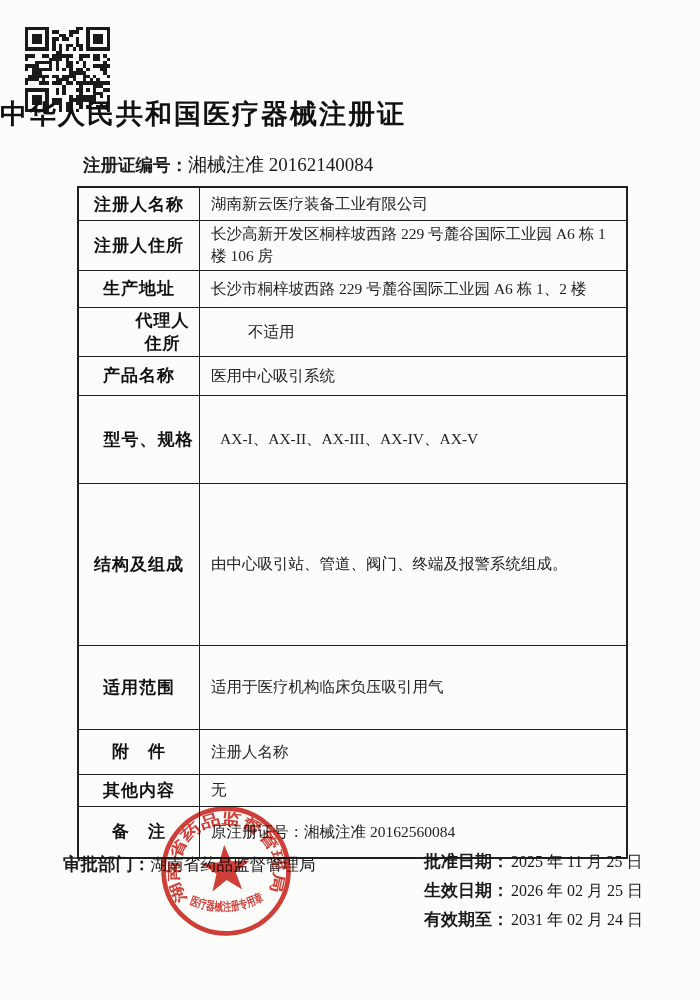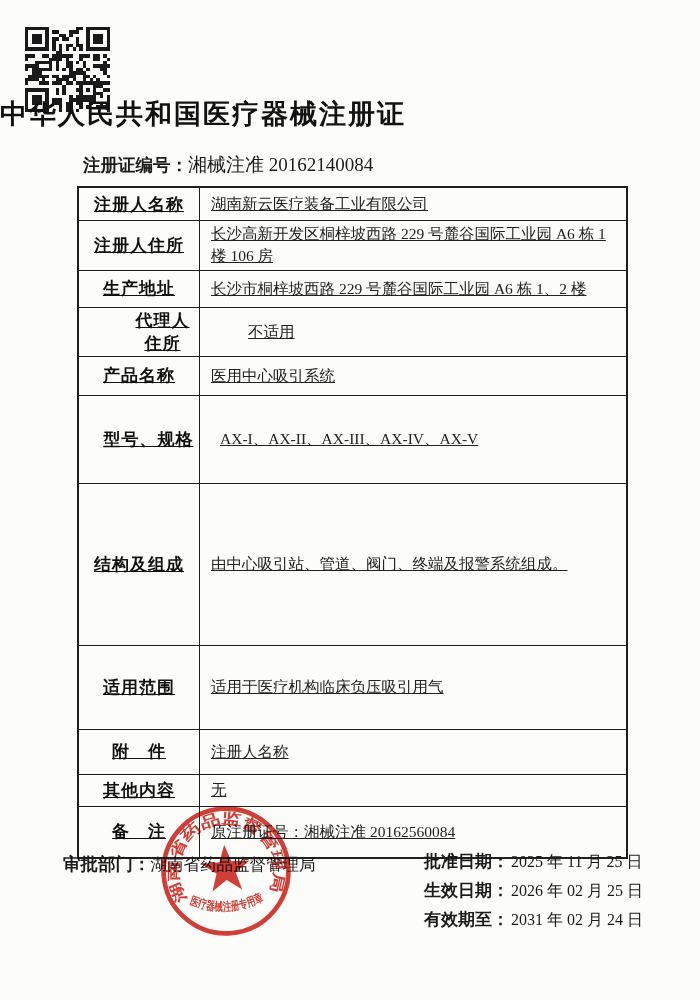--- a/index.html
+++ b/index.html
@@ -24,21 +24,21 @@
   .certline{position:absolute;left:83px;top:152px;font-size:17px;white-space:nowrap;}
   .certline .lab{font-weight:bold;font-family:"Liberation Sans", sans-serif;font-size:17.5px;}
   .certline .val{font-size:19px;}
 
   
   table.cert{
     position:absolute;left:77px;top:186px;width:551px;
     border-collapse:collapse;table-layout:fixed;
     border:2px solid #1f1f1f;
   }
-  table.cert td{border:1.5px solid #1f1f1f;vertical-align:middle;text-decoration:underline;}
+  table.cert td{border:1.5px solid #1f1f1f;vertical-align:middle;}
   td.lbl{
     width:118px;text-align:center;font-weight:bold;
     font-family:"Liberation Sans", sans-serif;font-size:17px;letter-spacing:1px;
     color:#111;
   }
   td.val{font-size:15.5px;padding:2px 8px 2px 11px;line-height:1.45;color:#222;}
   tr.r1 td{height:28px;} tr.r2 td{height:32px;} tr.r3 td{height:32px;}
   tr.r4 td{height:31px;} tr.r5 td{height:34px;padding-left:48px;} tr.r6 td{height:34px;}
   tr.r7 td{height:83px;padding-left:20px;} tr.r8 td{height:157px;} tr.r9 td{height:79px;}
   tr.r10 td{height:40px;} tr.r11 td{height:27px;} tr.r12 td{height:46px;}

